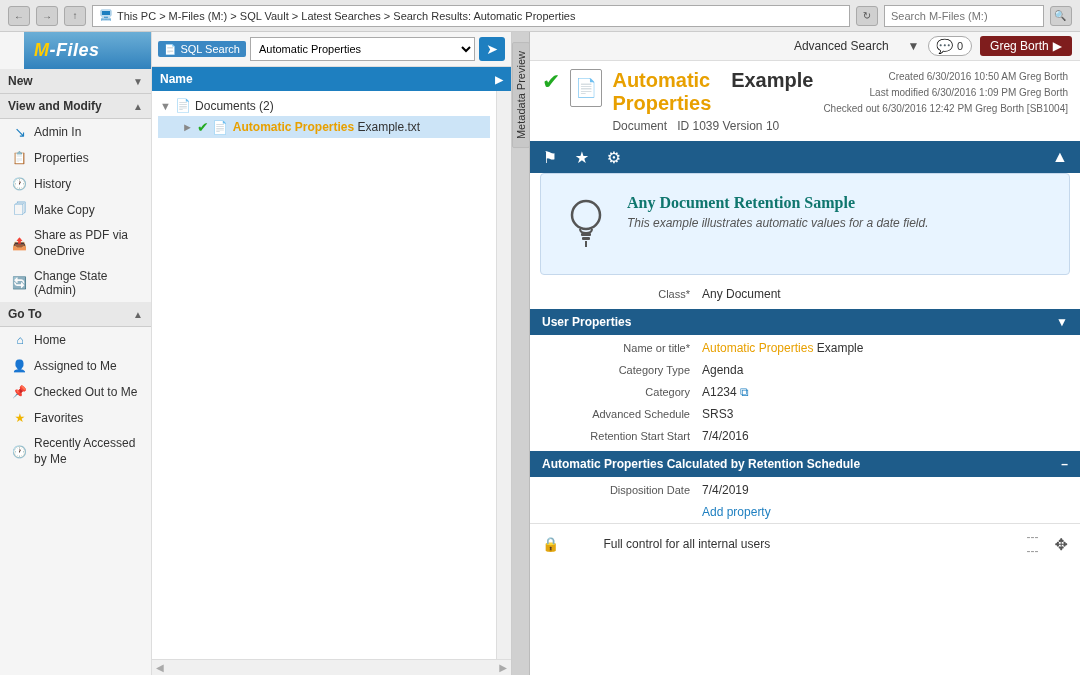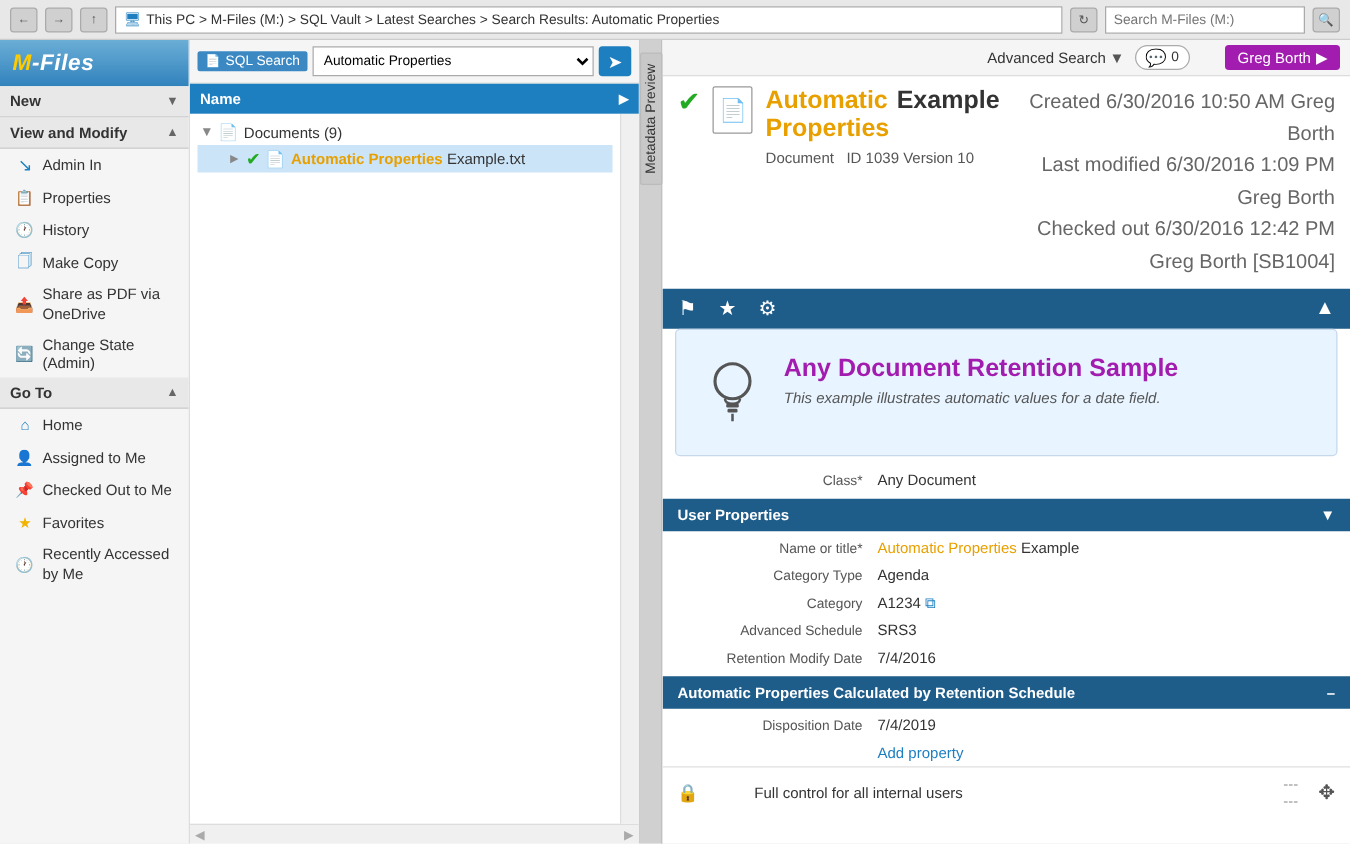--- a/index.html
+++ b/index.html
@@ -61,20 +61,21 @@
     }
 
     .sidebar-header {
       background: linear-gradient(to bottom, #6baed6, #3182bd);
       color: white;
       padding: 8px 10px;
       font-size: 18px;
       font-weight: bold;
       font-style: italic;
       letter-spacing: 0.5px;
+      margin-left: 24px;
     }
     .sidebar-header span { color: #ffcc00; }
 
     .sidebar-section-header {
       display: flex;
       align-items: center;
       justify-content: space-between;
       padding: 5px 8px;
       font-size: 12px;
       font-weight: bold;
@@ -243,39 +244,39 @@
       justify-content: flex-end;
       padding: 4px 8px;
       background: #f5f5f5;
       border-bottom: 1px solid #ddd;
       gap: 8px;
     }
     .detail-topbar .adv-search {
       font-size: 12px;
       color: #333;
       cursor: pointer;
-      display: flex; align-items: center; gap: 3px;
+      display: flex; align-items: center; gap: 19px;
     }
     .comment-badge {
       background: white;
       border: 1px solid #aaa;
       border-radius: 10px;
       padding: 1px 8px;
       font-size: 11px;
       color: #333;
       display: flex; align-items: center; gap: 3px;
     }
     .user-btn {
-      background: #a21caf;
+      background: #7f1d1d;
       color: white;
       padding: 3px 10px;
       border-radius: 3px;
       font-size: 12px;
       cursor: pointer;
-      display: flex; align-items: center; gap: 4px; margin-left: 20px;
+      display: flex; align-items: center; gap: 4px;
     }
 
     .file-title-bar {
       display: flex;
       align-items: flex-start;
       padding: 8px 12px;
       gap: 10px;
     }
     .green-check {
       color: #22aa22;
@@ -289,21 +290,21 @@
       font-size: 20px;
       font-weight: bold;
       color: #333;
       display: flex; align-items: baseline; gap: 6px;
     }
     .file-title-text h2 .highlight {
       color: #e8a000;
     }
     .file-meta-right {
       text-align: right;
-      font-size: 16px;
+      font-size: 10px;
       color: #666;
       line-height: 1.6;
     }
     .file-info-row {
       font-size: 12px;
       color: #555;
       margin-top: 4px;
     }
 
     .action-toolbar {
@@ -335,23 +336,24 @@
       align-items: flex-start;
       gap: 16px;
       border: 1px solid #c5d8ec;
     }
     .lightbulb-icon {
       width: 50px; height: 60px;
       display: flex; align-items: center; justify-content: center;
       font-size: 40px; color: #555;
     }
     .doc-thumbnail-text h3 {
-      font-size: 20px;
-      color: #a21caf;
+      font-size: 16px;
+      color: #0f766e;
       font-weight: bold;
+      font-family: Liberation Serif, serif;
     }
     .doc-thumbnail-text p {
       font-size: 12px;
       color: #555;
       font-style: italic;
       margin-top: 4px;
     }
 
     
     .properties-section {
@@ -513,21 +515,21 @@
       <span class="col-name">Name</span>
       <span class="col-arrow">▶</span>
     </div>
 
     <div style="display:flex; flex:1; overflow:hidden;">
       <div class="filelist-content">
         <div class="file-group">
           <div class="file-group-header">
             <span style="color:#888; font-size:11px;">▼</span>
             <span style="color:#1e7fc0; font-size:13px;">📄</span>
-            <span>Documents (9)</span>
+            <span>Documents (2)</span>
           </div>
           <div class="file-item">
             <span style="color:#888; font-size:11px; margin-left:6px;">►</span>
             <span style="color:#22aa22; font-size:14px;">✔</span>
             <span style="color:#1e7fc0; font-size:13px;">📄</span>
             <span>
               <span style="color:#e8a000; font-weight:bold;">Automatic Properties</span> Example.txt
             </span>
           </div>
         </div>
@@ -642,21 +644,21 @@
         </span>
       </div>
 
 
       <div class="prop-row">
         <span class="prop-label">Advanced Schedule</span>
         <span class="prop-value">SRS3</span>
       </div>
 
       <div class="prop-row">
-        <span class="prop-label">Retention Modify Date</span>
+        <span class="prop-label">Retention Start Start</span>
         <span class="prop-value">7/4/2016</span>
       </div>
 
       <div class="section-header-blue">
         <span>Automatic Properties Calculated by Retention Schedule</span>
         <span style="cursor:pointer;">–</span>
       </div>
 
       <div class="prop-row">
         <span class="prop-label">Disposition Date</span>

